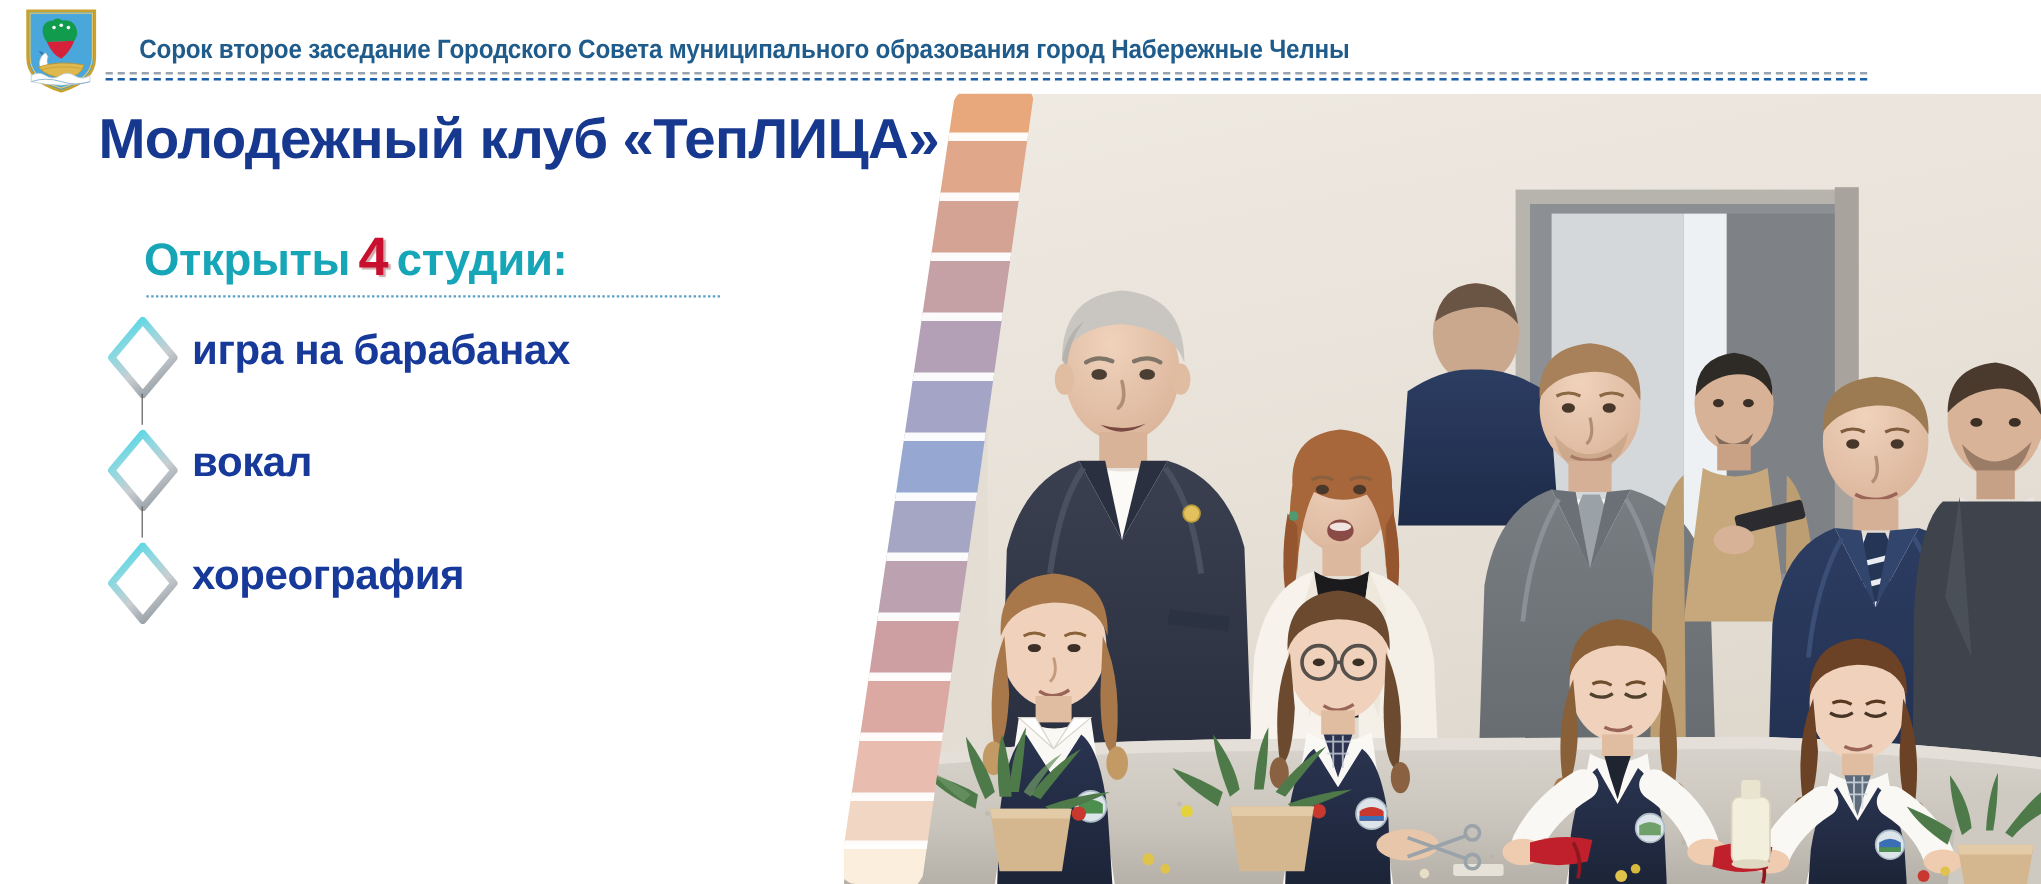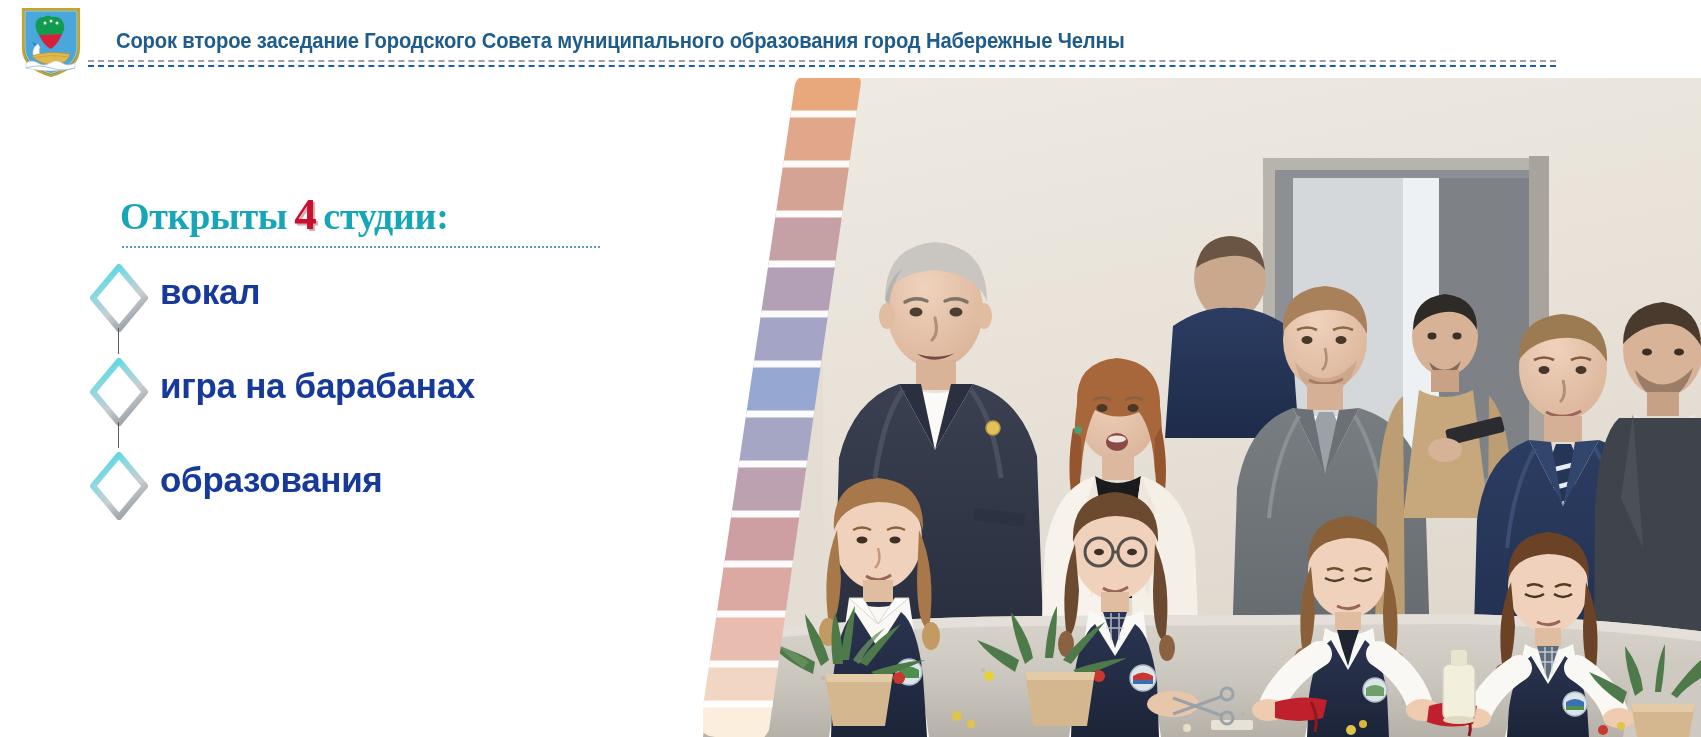--- a/index.html
+++ b/index.html
@@ -61,21 +61,20 @@
     font-size: 47px;
     font-weight: bold;
     color: #16398f;
     white-space: nowrap;
     letter-spacing: -0.5px;
     z-index: 6;
   }
   #subtitle-block {
     position: absolute; left: 120px; top: 110px;
     width: 500px;
-    font-family: Liberation Serif, serif;
   }
   #subtitle-line {
     font-size: 38px;
     font-weight: bold;
     color: #16A6B8;
     white-space: nowrap;
     letter-spacing: -0.3px;
   }
   #subtitle-count {
     color: #C8102E;
@@ -183,66 +182,67 @@
 
     <div id="header-rule">
       <div class="rule-line rule-gray"></div>
       <div class="rule-line rule-blue"></div>
     </div>
 
   </div>
 
   <div id="left-pane">
 
+    <div id="slide-title">Молодежный клуб  «ТепЛИЦА»</div>
 
     <div id="subtitle-block">
       <div id="subtitle-line">
         <span>Открыты</span><span id="subtitle-count">4</span><span>студии:</span>
       </div>
       <div id="subtitle-underline"></div>
     </div>
 
     <div id="studio-list">
+
+      <div class="studio-row">
+        <div class="diamond-wrap">
+          <svg viewBox="0 0 62 68" width="62" height="68">
+            <path d="M31 3 L57 34 L31 65 L5 34 Z" fill="#ffffff" stroke="url(#dgA)" stroke-width="6" stroke-linejoin="round"></path>
+          </svg>
+        </div>
+        <div class="connector"></div>
+        <div class="studio-label">игра на барабанах</div>
+      </div>
 
       <div class="studio-row">
         <div class="diamond-wrap">
           <svg viewBox="0 0 62 68" width="62" height="68">
             <defs>
               <linearGradient id="dgA" x1="0" y1="0" x2="0.6" y2="1">
                 <stop offset="0%" stop-color="#2FD6E8"></stop>
                 <stop offset="38%" stop-color="#8FD8E0"></stop>
                 <stop offset="70%" stop-color="#C9CED2"></stop>
                 <stop offset="100%" stop-color="#9AA2A8"></stop>
               </linearGradient>
             </defs>
             <path d="M31 3 L57 34 L31 65 L5 34 Z" fill="#ffffff" stroke="url(#dgA)" stroke-width="6" stroke-linejoin="round"></path>
           </svg>
         </div>
         <div class="connector"></div>
         <div class="studio-label">вокал</div>
       </div>
 
+
       <div class="studio-row">
         <div class="diamond-wrap">
           <svg viewBox="0 0 62 68" width="62" height="68">
             <path d="M31 3 L57 34 L31 65 L5 34 Z" fill="#ffffff" stroke="url(#dgA)" stroke-width="6" stroke-linejoin="round"></path>
           </svg>
         </div>
-        <div class="connector"></div>
-        <div class="studio-label">игра на барабанах</div>
-      </div>
-
-
-      <div class="studio-row">
-        <div class="diamond-wrap">
-          <svg viewBox="0 0 62 68" width="62" height="68">
-            <path d="M31 3 L57 34 L31 65 L5 34 Z" fill="#ffffff" stroke="url(#dgA)" stroke-width="6" stroke-linejoin="round"></path>
-          </svg>
-        </div>
-        <div class="studio-label">образования</div>
+        <div class="studio-label">хореография</div>
       </div>
 
     </div>
   </div>
 
   <div id="photo-panel">
 
     <div id="photo-clip">
       <svg id="photo-svg" viewBox="0 0 998 659" preserveAspectRatio="xMidYMid slice">
         <defs>

